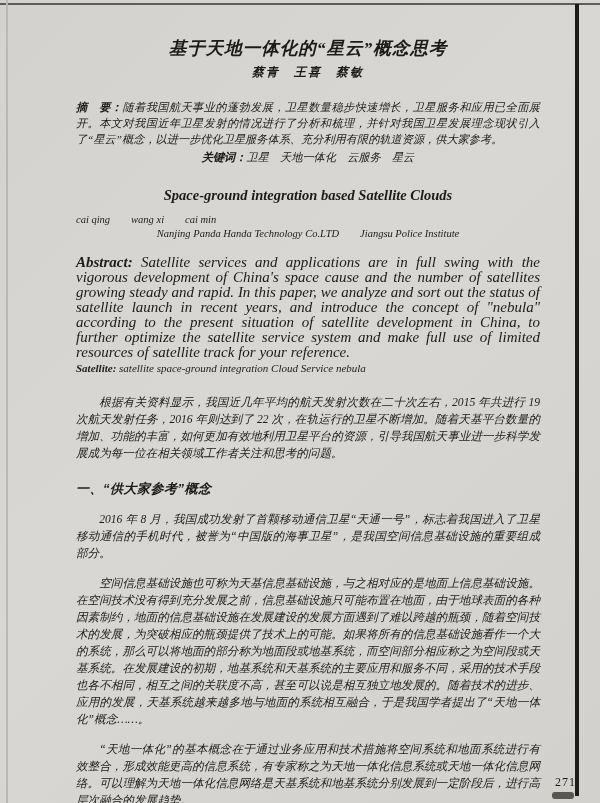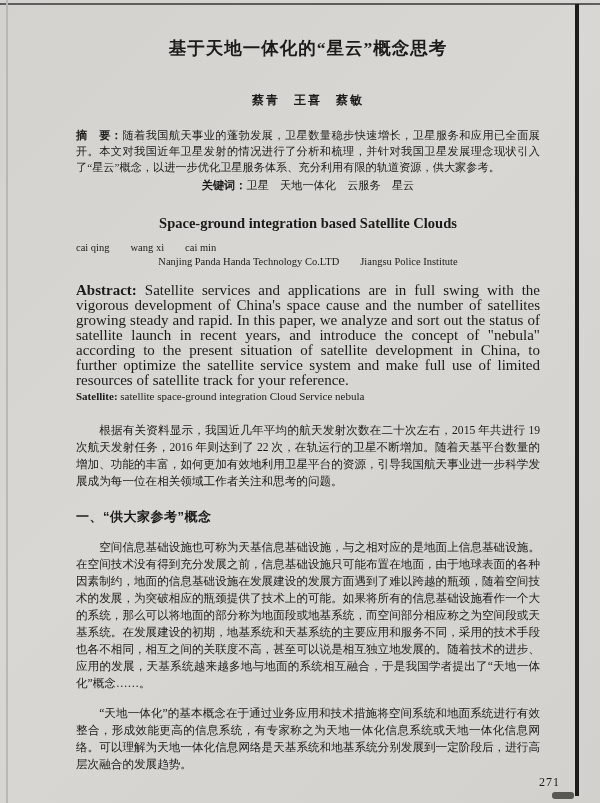--- a/index.html
+++ b/index.html
@@ -42,30 +42,31 @@
     width: 22px; height: 7px;
     background: #3a3935;
     border-radius: 3px;
     opacity: .8;
   }
   .content {
     box-sizing: border-box;
     width: 100%;
     height: 100%;
     padding: 22px 60px 0 76px;
+    font-style: italic;
   }
   .title-cn {
     margin: 14px 0 0 0;
     text-align: center;
     font-size: 17.5px;
     font-weight: bold;
     letter-spacing: 1px;
   }
   .authors-cn {
-    margin-top: 32px;
+    margin-top: 4px;
     text-align: center;
     font-weight: bold;
     font-size: 12px;
     letter-spacing: 2px;
   }
   .affil-cn {
     margin-top: 11px;
     text-align: center;
     font-size: 10.5px;
   }
@@ -121,21 +122,21 @@
   .intro-para { margin-top: 18px; }
   .section-heading {
     margin-top: 18px;
     font-family: "Liberation Sans", "DejaVu Sans", sans-serif;
     font-weight: bold;
     font-size: 13px;
     letter-spacing: .5px;
   }
   .page-number {
     position: absolute;
-    right: 40px;
+    right: 24px;
     bottom: 13px;
     font-size: 12px;
     letter-spacing: 1px;
   }
 </style>
 </head>
 <body>
 
 <div class="scan-page">
   <div class="scan-edge-top"></div>
@@ -161,20 +162,21 @@
     <div class="affil-en">Nanjing Panda Handa Technology Co.LTD　　Jiangsu Police Institute</div>
 
     <p class="abstract-en"><span class="label-bold">Abstract:</span><span> Satellite services and applications are in full swing with the vigorous development of China's space cause and the number of satellites growing steady and rapid. In this paper, we analyze and sort out the status of satellite launch in recent years, and introduce the concept of "nebula" according to the present situation of satellite development in China, to further optimize the satellite service system and make full use of limited resources of satellite track for your reference.</span></p>
 
     <p class="keywords-en"><span class="label-bold">Satellite:</span><span> satellite space-ground integration Cloud Service nebula</span></p>
 
     <p class="body-para intro-para">根据有关资料显示，我国近几年平均的航天发射次数在二十次左右，2015 年共进行 19 次航天发射任务，2016 年则达到了 22 次，在轨运行的卫星不断增加。随着天基平台数量的增加、功能的丰富，如何更加有效地利用卫星平台的资源，引导我国航天事业进一步科学发展成为每一位在相关领域工作者关注和思考的问题。</p>
 
     <h3 class="section-heading">一、“供大家参考”概念</h3>
 
+    <p class="body-para">2016 年 8 月，我国成功发射了首颗移动通信卫星“天通一号”，标志着我国进入了卫星移动通信的手机时代，被誉为“中国版的海事卫星”，是我国空间信息基础设施的重要组成部分。</p>
 
     <p class="body-para">空间信息基础设施也可称为天基信息基础设施，与之相对应的是地面上信息基础设施。在空间技术没有得到充分发展之前，信息基础设施只可能布置在地面，由于地球表面的各种因素制约，地面的信息基础设施在发展建设的发展方面遇到了难以跨越的瓶颈，随着空间技术的发展，为突破相应的瓶颈提供了技术上的可能。如果将所有的信息基础设施看作一个大的系统，那么可以将地面的部分称为地面段或地基系统，而空间部分相应称之为空间段或天基系统。在发展建设的初期，地基系统和天基系统的主要应用和服务不同，采用的技术手段也各不相同，相互之间的关联度不高，甚至可以说是相互独立地发展的。随着技术的进步、应用的发展，天基系统越来越多地与地面的系统相互融合，于是我国学者提出了“天地一体化”概念……。</p>
 
     <p class="body-para">“天地一体化”的基本概念在于通过业务应用和技术措施将空间系统和地面系统进行有效整合，形成效能更高的信息系统，有专家称之为天地一体化信息系统或天地一体化信息网络。可以理解为天地一体化信息网络是天基系统和地基系统分别发展到一定阶段后，进行高层次融合的发展趋势。</p>
 
   </div>
 
   <div class="page-number">271</div>
 </div>
 

